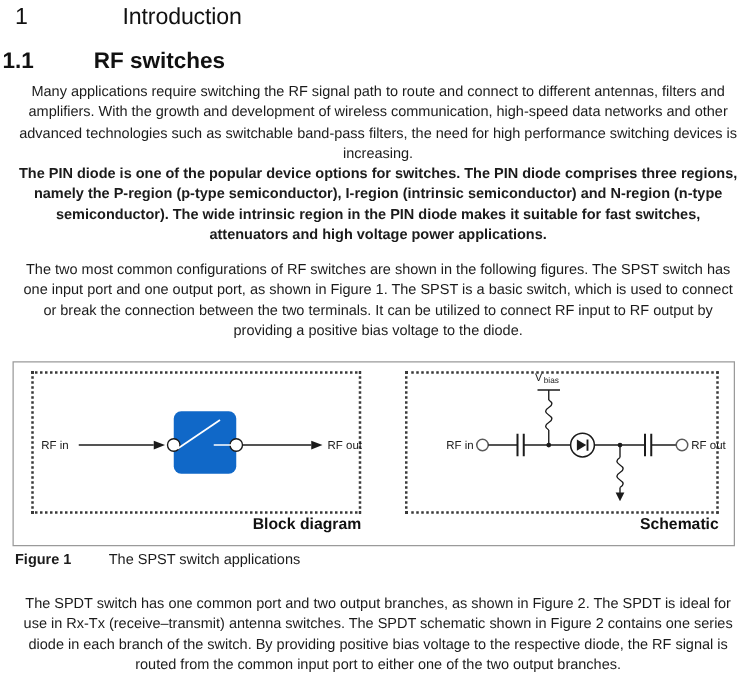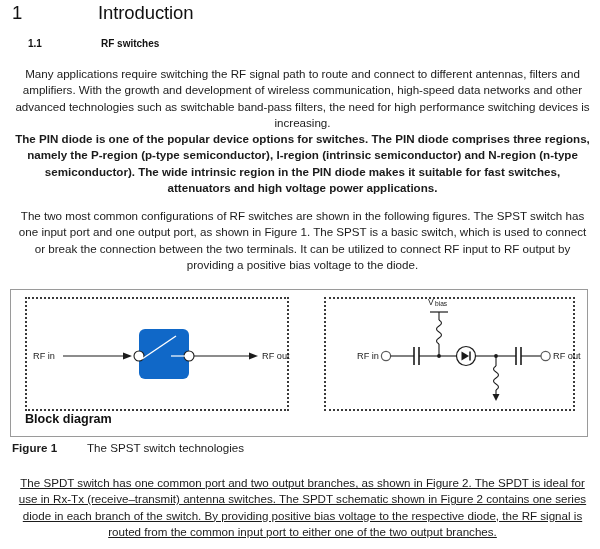--- a/index.html
+++ b/index.html
@@ -29,43 +29,43 @@
     width: 560px;
     font-size: 18.5px;
     font-weight: 400;
     color: #111111;
     letter-spacing: -0.1px;
     white-space: nowrap;
   }
   .h1 .num { display: inline-block; width: 86px; }
   .h2 {
     position: absolute;
-    left: 28px;
+    left: 2px;
     top: 38px;
     width: 560px;
-    font-size: 10px;
+    font-size: 18px;
     font-weight: 700;
     color: #111111;
     white-space: nowrap;
   }
   .h2 .num { display: inline-block; width: 73px; font-weight: 700; }
   p.body {
     position: absolute;
     left: 12px;
     width: 577px;
     margin: 2px;
     font-size: 11.6px;
     line-height: 16.3px;
     color: #1b1b1b;
     text-align: center;
   }
   #para1 { top: 64px; }
   #para2 { top: 129px; font-weight: bold; }
   #para3 { top: 206px; }
-  #para4 { top: 473px; text-decoration: underline; }
+  #para4 { top: 473px; }
 
   
   .figure-box {
     position: absolute;
     left: 10px;
     top: 289px;
     width: 578px;
     height: 148px;
     border: 1px solid #9a9a9a;
     box-sizing: border-box;
@@ -80,21 +80,21 @@
   }
   #panel-left  { left: 14px;  width: 264px; }
   #panel-right { left: 313px; width: 251px; }
 
   .panel-caption {
     position: absolute;
     top: 122px;
     font-size: 12.6px;
     font-weight: 700;
     color: #111111;
-    text-align: left;
+    text-align: right;
   }
   #caption-left  { left: 14px;  width: 264px; }
   #caption-right { left: 313px; width: 251px; }
 
   .fig-caption {
     position: absolute;
     left: 12px;
     top: 441px;
     font-size: 11.6px;
     color: #1b1b1b;
@@ -209,21 +209,22 @@
         <line x1="205" y1="66" x2="225" y2="66" stroke="#1b1b1b" stroke-width="1.1"></line>
 
         <circle cx="229.6" cy="66" r="4.6" fill="#ffffff" stroke="#5a5a5a" stroke-width="1.2"></circle>
 
         <text class="diag-label" x="41" y="69">RF in</text>
         <text class="diag-label" x="237" y="69">RF out</text>
       </svg>
     </div>
 
     <div class="panel-caption" id="caption-left">Block diagram</div>
+    <div class="panel-caption" id="caption-right">Schematic</div>
   </div>
 
   <div class="fig-caption">
-    <span class="lbl">Figure 1</span><span>The SPST switch technologies</span>
+    <span class="lbl">Figure 1</span><span>The SPST switch applications</span>
   </div>
 
   <p id="para4" class="body">The SPDT switch has one common port and two output branches, as shown in Figure 2. The SPDT is ideal for use in Rx-Tx (receive–transmit) antenna switches. The SPDT schematic shown in Figure 2 contains one series diode in each branch of the switch. By providing positive bias voltage to the respective diode, the RF signal is routed from the common input port to either one of the two output branches.</p>
 
 </div>
 
 </body></html>

